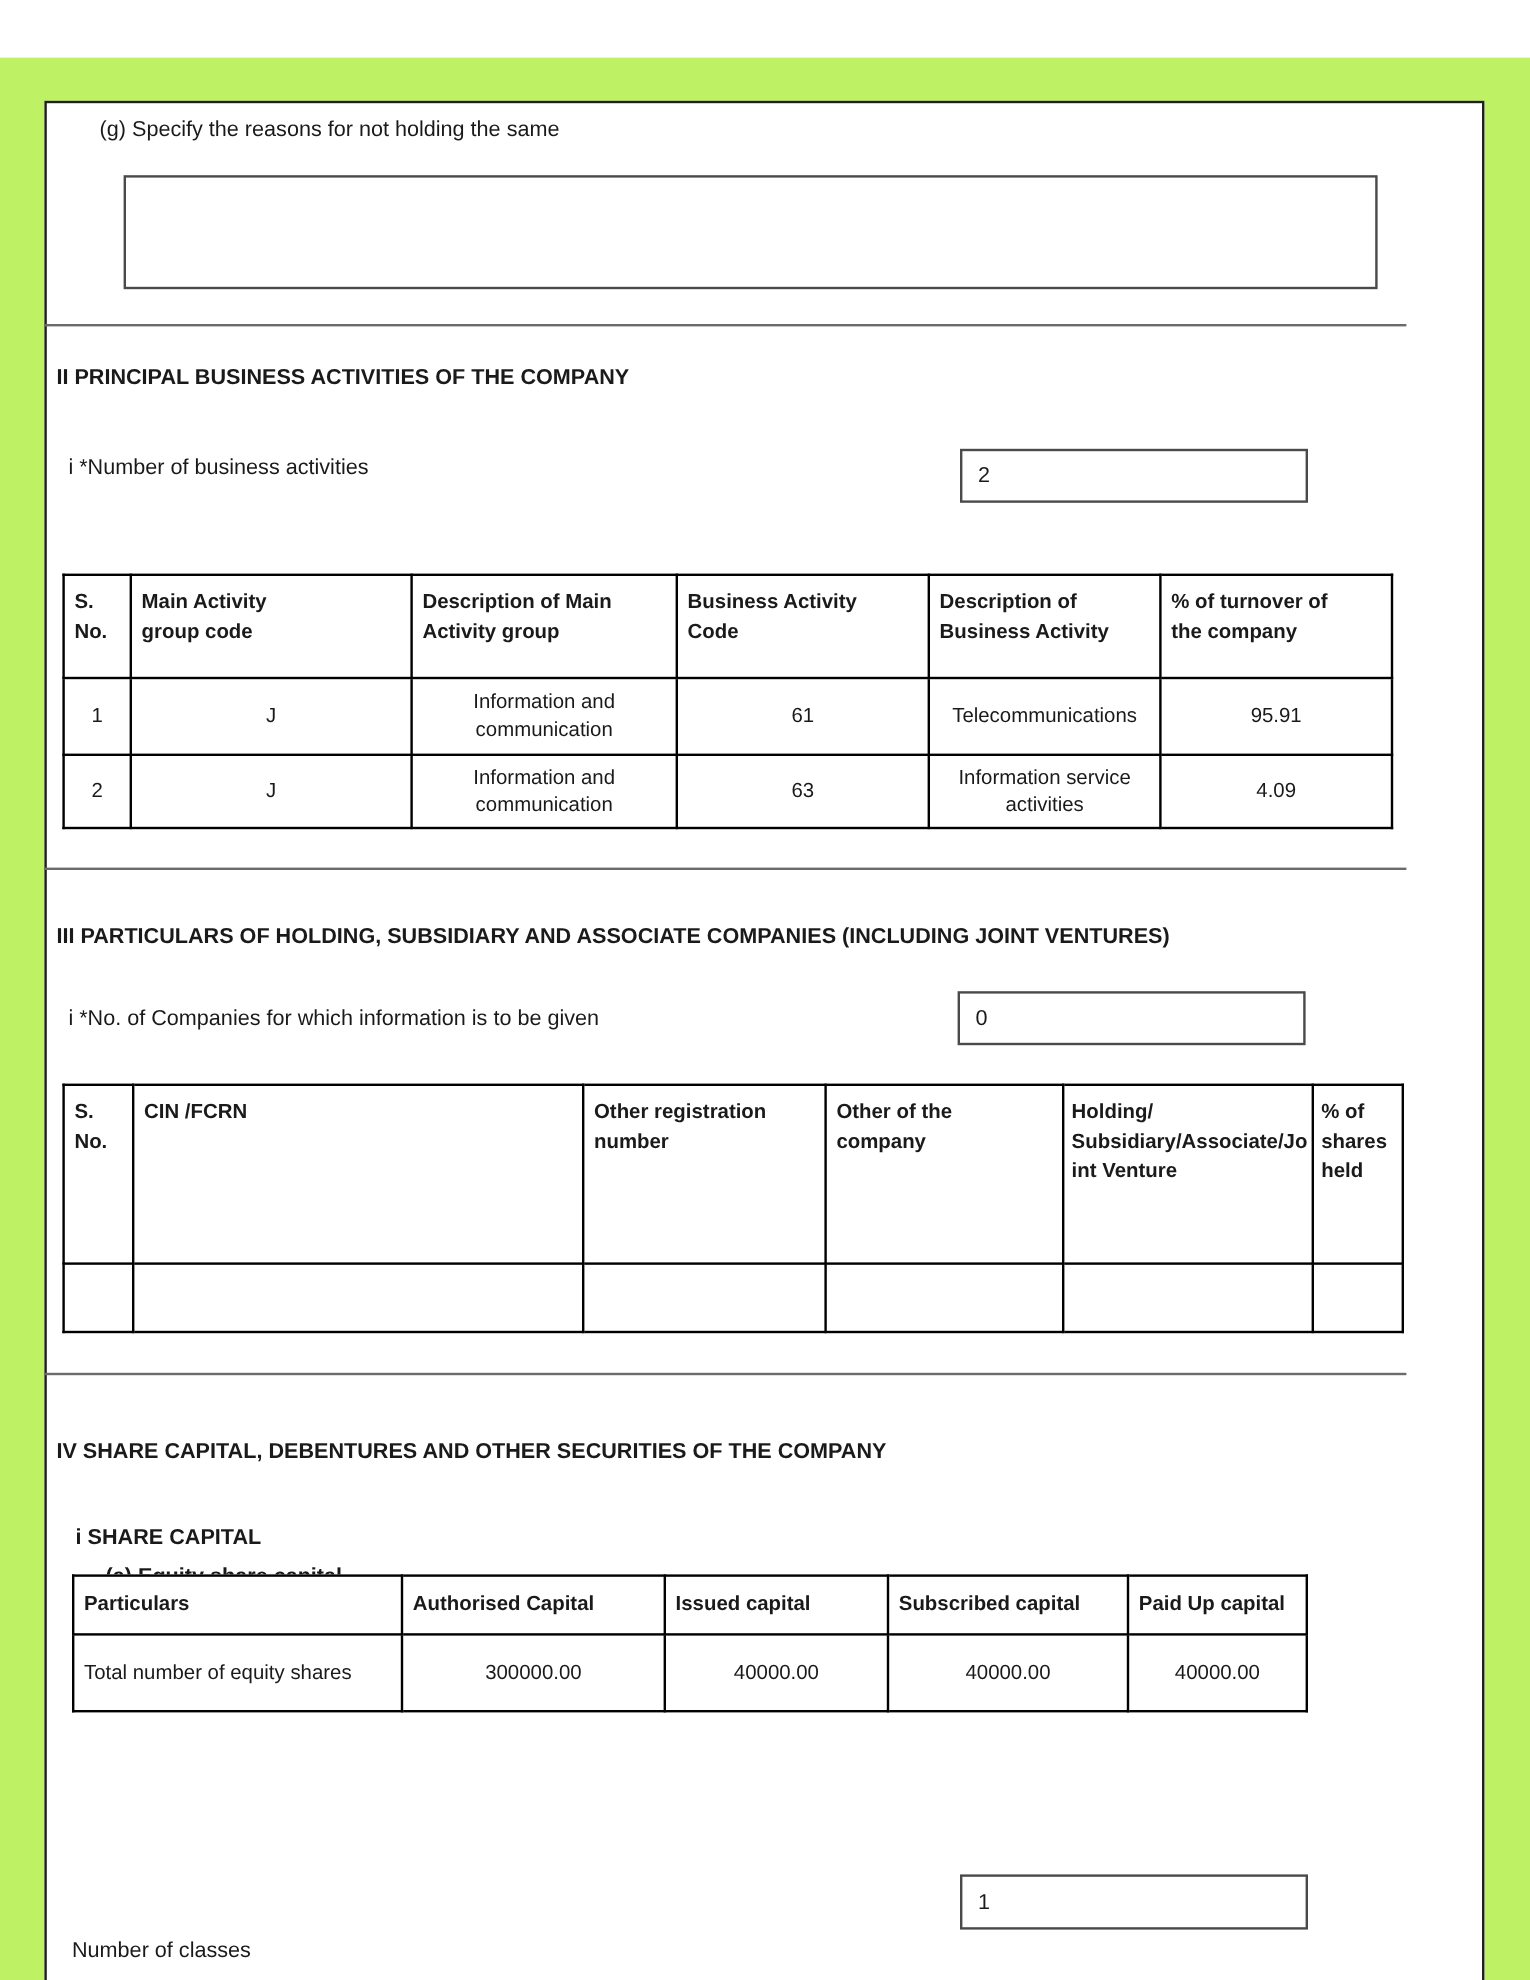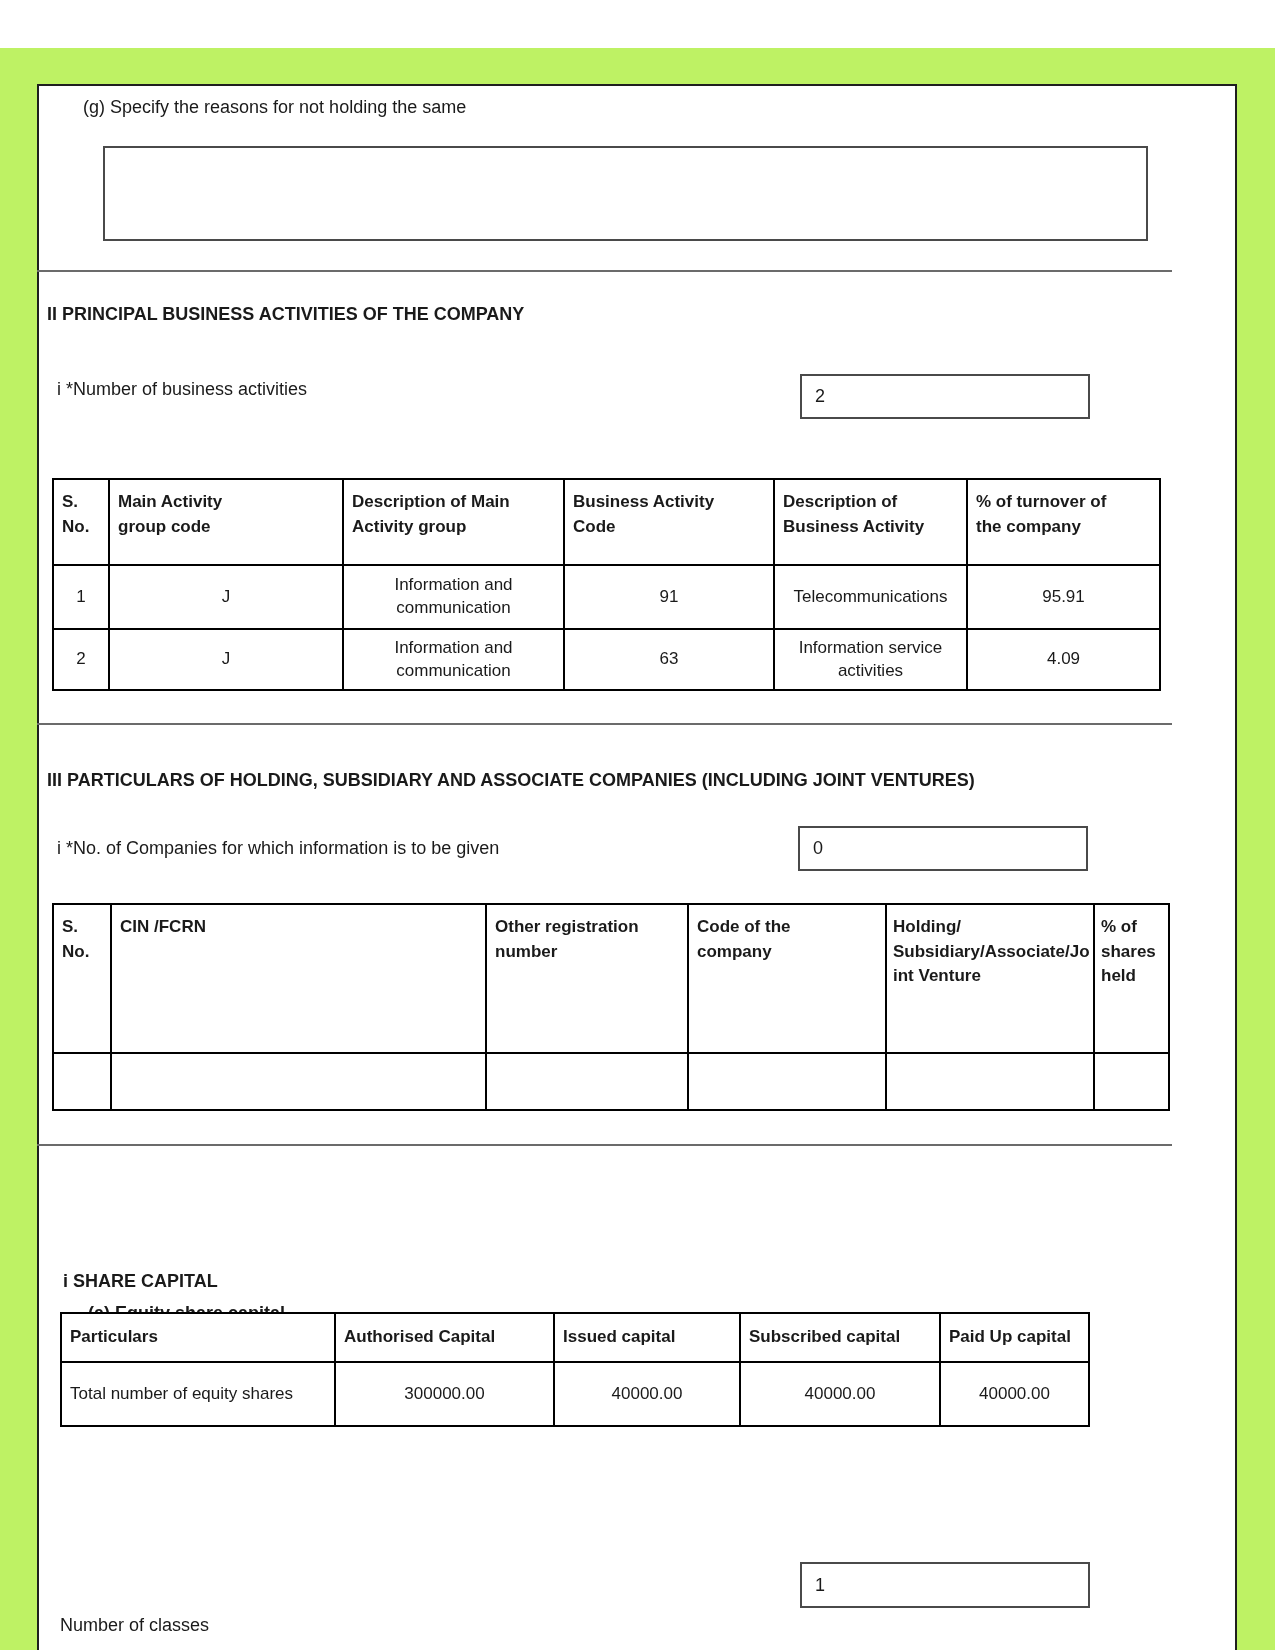--- a/index.html
+++ b/index.html
@@ -133,21 +133,21 @@
       <th>Description of
 Business Activity</th>
       <th>% of turnover of
 the company</th>
     </tr>
     <tr style="height:64px">
       <td class="c">1</td>
       <td class="c">J</td>
       <td class="c">Information and
 communication</td>
-      <td class="c">91</td>
+      <td class="c">61</td>
       <td class="c" style="padding:4px 0;">Telecommunications</td>
       <td class="c">95.91</td>
     </tr>
     <tr style="height:61px">
       <td class="c">2</td>
       <td class="c">J</td>
       <td class="c">Information and
 communication</td>
       <td class="c">63</td>
       <td class="c" style="padding:4px 0;">Information service
@@ -173,21 +173,21 @@
         <col style="width:208px">
         <col style="width:75px">
     </colgroup>
     <tbody>
         <tr style="height:149px">
       <th>S.
 No.</th>
       <th>CIN /FCRN</th>
       <th>Other registration
 number</th>
-      <th>Code of the
+      <th>Other of the
 company</th>
       <th style="padding-left:6px; padding-right:0;">Holding/
 Subsidiary/Associate/Jo
 int Venture</th>
       <th style="padding-left:6px; padding-right:0;">% of
 shares
 held</th>
     </tr>
     <tr style="height:57px">
       <td class="c"></td>
@@ -195,20 +195,21 @@
       <td class="c"></td>
       <td class="c"></td>
       <td class="c"></td>
       <td class="c"></td>
     </tr>
   </tbody>
     </table>
 
   <div class="divider" style="top:1096px;"></div>
 
+  <div class="abs heading" style="left:47px; top:1151px;">IV SHARE CAPITAL, DEBENTURES AND OTHER SECURITIES OF THE COMPANY</div>
   <div class="abs heading" style="left:63px; top:1223px;">i SHARE CAPITAL</div>
   <div class="abs heading" style="left:88px; top:1255px;">(a) Equity share capital</div>
 
   <table class="form-table" style="left:60px; top:1264px; width:1028px;">
     <colgroup>
       <col style="width:274px">
         <col style="width:219px">
         <col style="width:186px">
       <col style="width:200px">
         <col style="width:149px">

